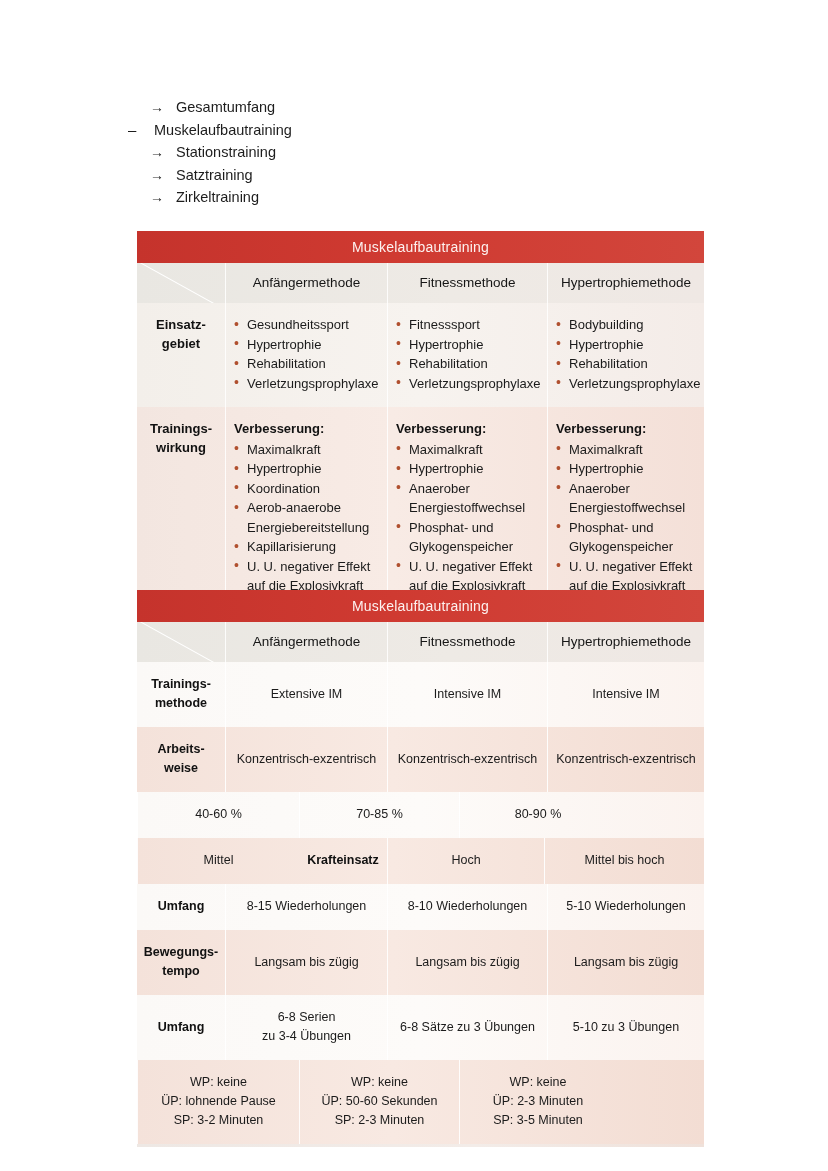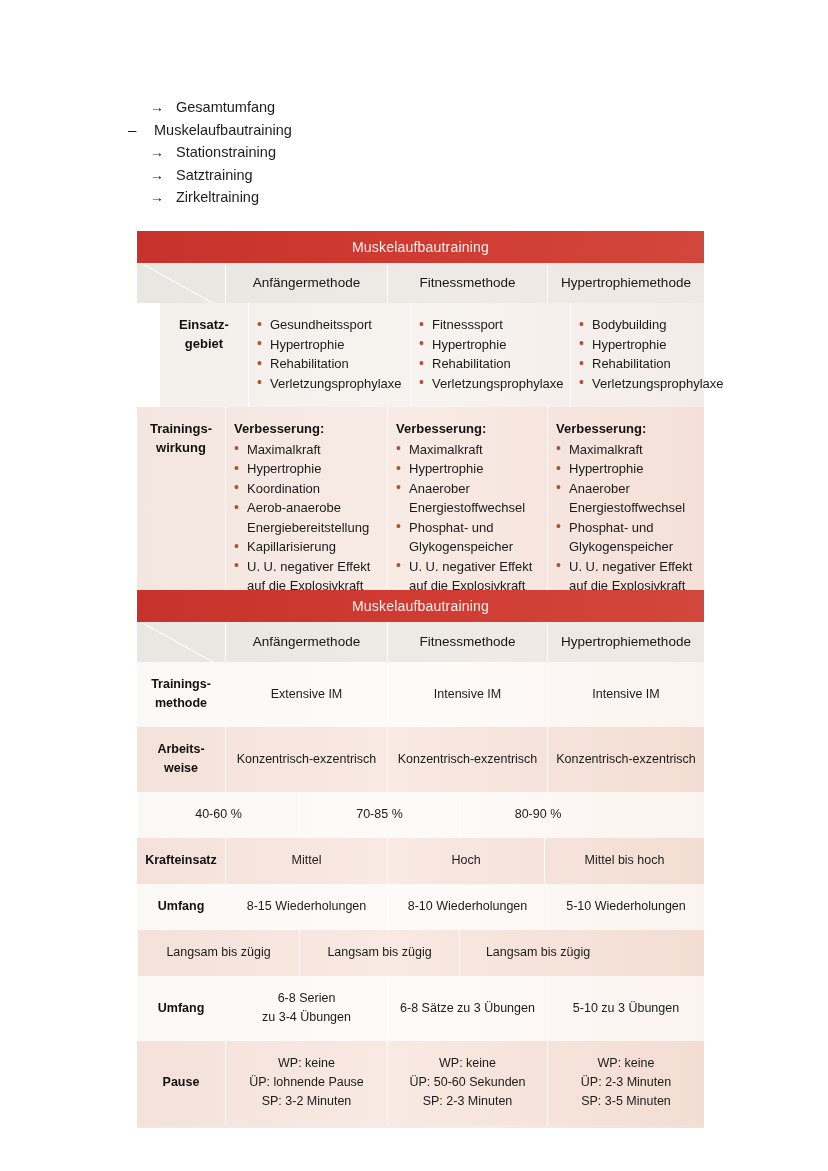--- a/index.html
+++ b/index.html
@@ -92,21 +92,21 @@
     pointer-events: none;
   }
 
   .vsep { border-left: 1px solid rgba(255,255,255,0.85); }
 
   
   .t1-row {
     display: flex;
     box-sizing: border-box;
   }
-  .t1-row.white  { background: linear-gradient(90deg, #f3efea 0%, #f7f3ef 50%, #f4ece8 100%); margin-left: 23px; }
+  .t1-row.white  { background: linear-gradient(90deg, #f3efea 0%, #f7f3ef 50%, #f4ece8 100%); }
   .t1-row.pink   { background: linear-gradient(90deg, #f3e6e0 0%, #f8ebe5 45%, #f4e0d8 100%); }
   .t1-row .cell {
     padding: 12px 8px 14px;
     box-sizing: border-box;
     font-size: 13px;
     line-height: 19.5px;
   }
   .t1-row .rowlabel {
     font-weight: bold;
     font-size: 13px;
@@ -334,26 +334,26 @@
           <span class="ln">40-60 %</span>
         </div>
         <div class="cell col-2 sep">
           <span class="ln">70-85 %</span>
         </div>
         <div class="cell col-3 sep">
           <span class="ln">80-90 %</span>
         </div>
       </div>
       <div class="t2-row pink">
+        <div class="cell col-1 sep">
+          <span class="ln">Mittel</span>
+        </div>
         <div class="cell col-0 rowlabel">
           <span class="ln">Krafteinsatz</span>
         </div>
-        <div class="cell col-1 sep">
-          <span class="ln">Mittel</span>
-        </div>
         <div class="cell col-3 sep">
           <span class="ln">Hoch</span>
         </div>
         <div class="cell col-2 sep">
           <span class="ln">Mittel bis hoch</span>
         </div>
       </div>
       <div class="t2-row white">
         <div class="cell col-0 rowlabel">
           <span class="ln">Umfang</span>
@@ -362,20 +362,24 @@
           <span class="ln">8-15 Wiederholungen</span>
         </div>
         <div class="cell col-2 sep">
           <span class="ln">8-10 Wiederholungen</span>
         </div>
         <div class="cell col-3 sep">
           <span class="ln">5-10 Wiederholungen</span>
         </div>
       </div>
       <div class="t2-row pink">
+        <div class="cell col-0 rowlabel">
+          <span class="ln">Bewegungs-</span>
+          <span class="ln">tempo</span>
+        </div>
         <div class="cell col-1 sep">
           <span class="ln">Langsam bis zügig</span>
         </div>
         <div class="cell col-2 sep">
           <span class="ln">Langsam bis zügig</span>
         </div>
         <div class="cell col-3 sep">
           <span class="ln">Langsam bis zügig</span>
         </div>
       </div>
@@ -388,23 +392,20 @@
           <span class="ln">zu 3-4 Übungen</span>
         </div>
         <div class="cell col-2 sep">
           <span class="ln">6-8 Sätze zu 3 Übungen</span>
         </div>
         <div class="cell col-3 sep">
           <span class="ln">5-10 zu 3 Übungen</span>
         </div>
       </div>
       <div class="t2-row pink">
-        <div class="cell col-0 rowlabel">
-          <span class="ln">Pause</span>
-        </div>
         <div class="cell col-1 sep">
           <span class="ln">WP: keine</span>
           <span class="ln">ÜP: lohnende Pause</span>
           <span class="ln">SP: 3-2 Minuten</span>
         </div>
         <div class="cell col-2 sep">
           <span class="ln">WP: keine</span>
           <span class="ln">ÜP: 50-60 Sekunden</span>
           <span class="ln">SP: 2-3 Minuten</span>
         </div>

